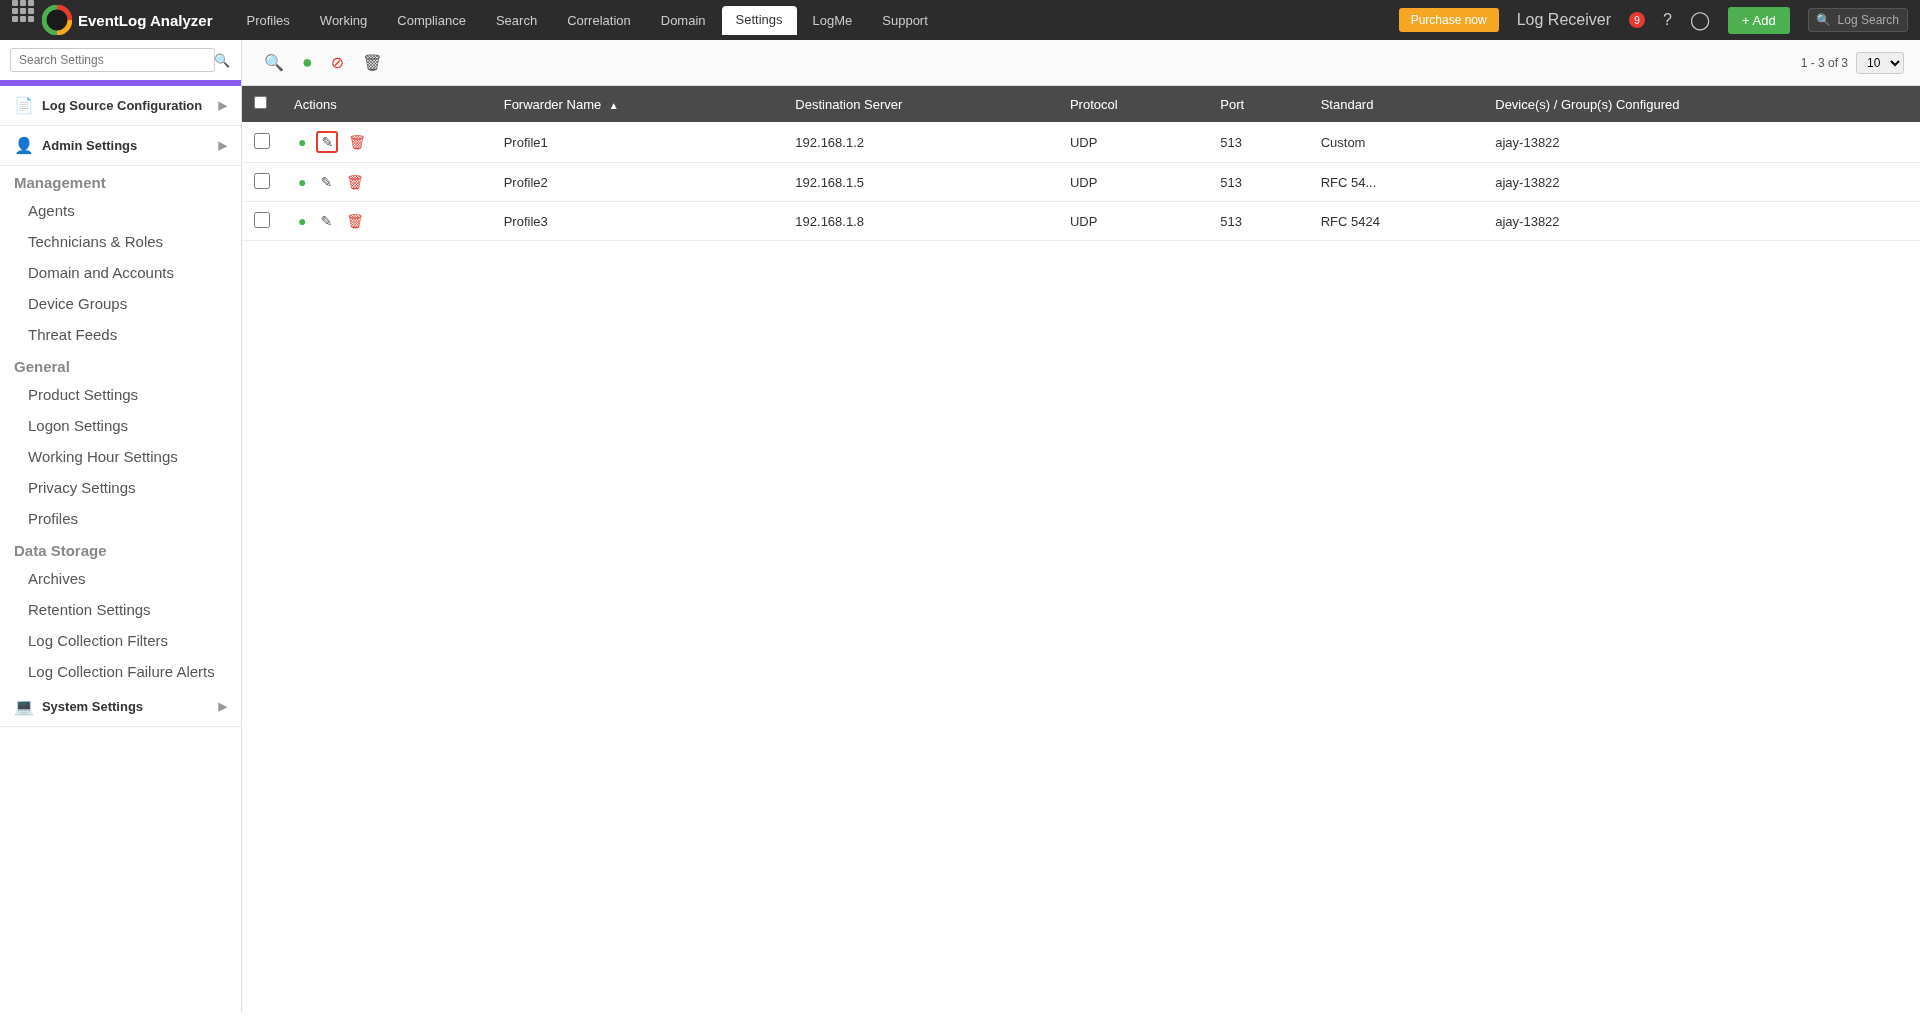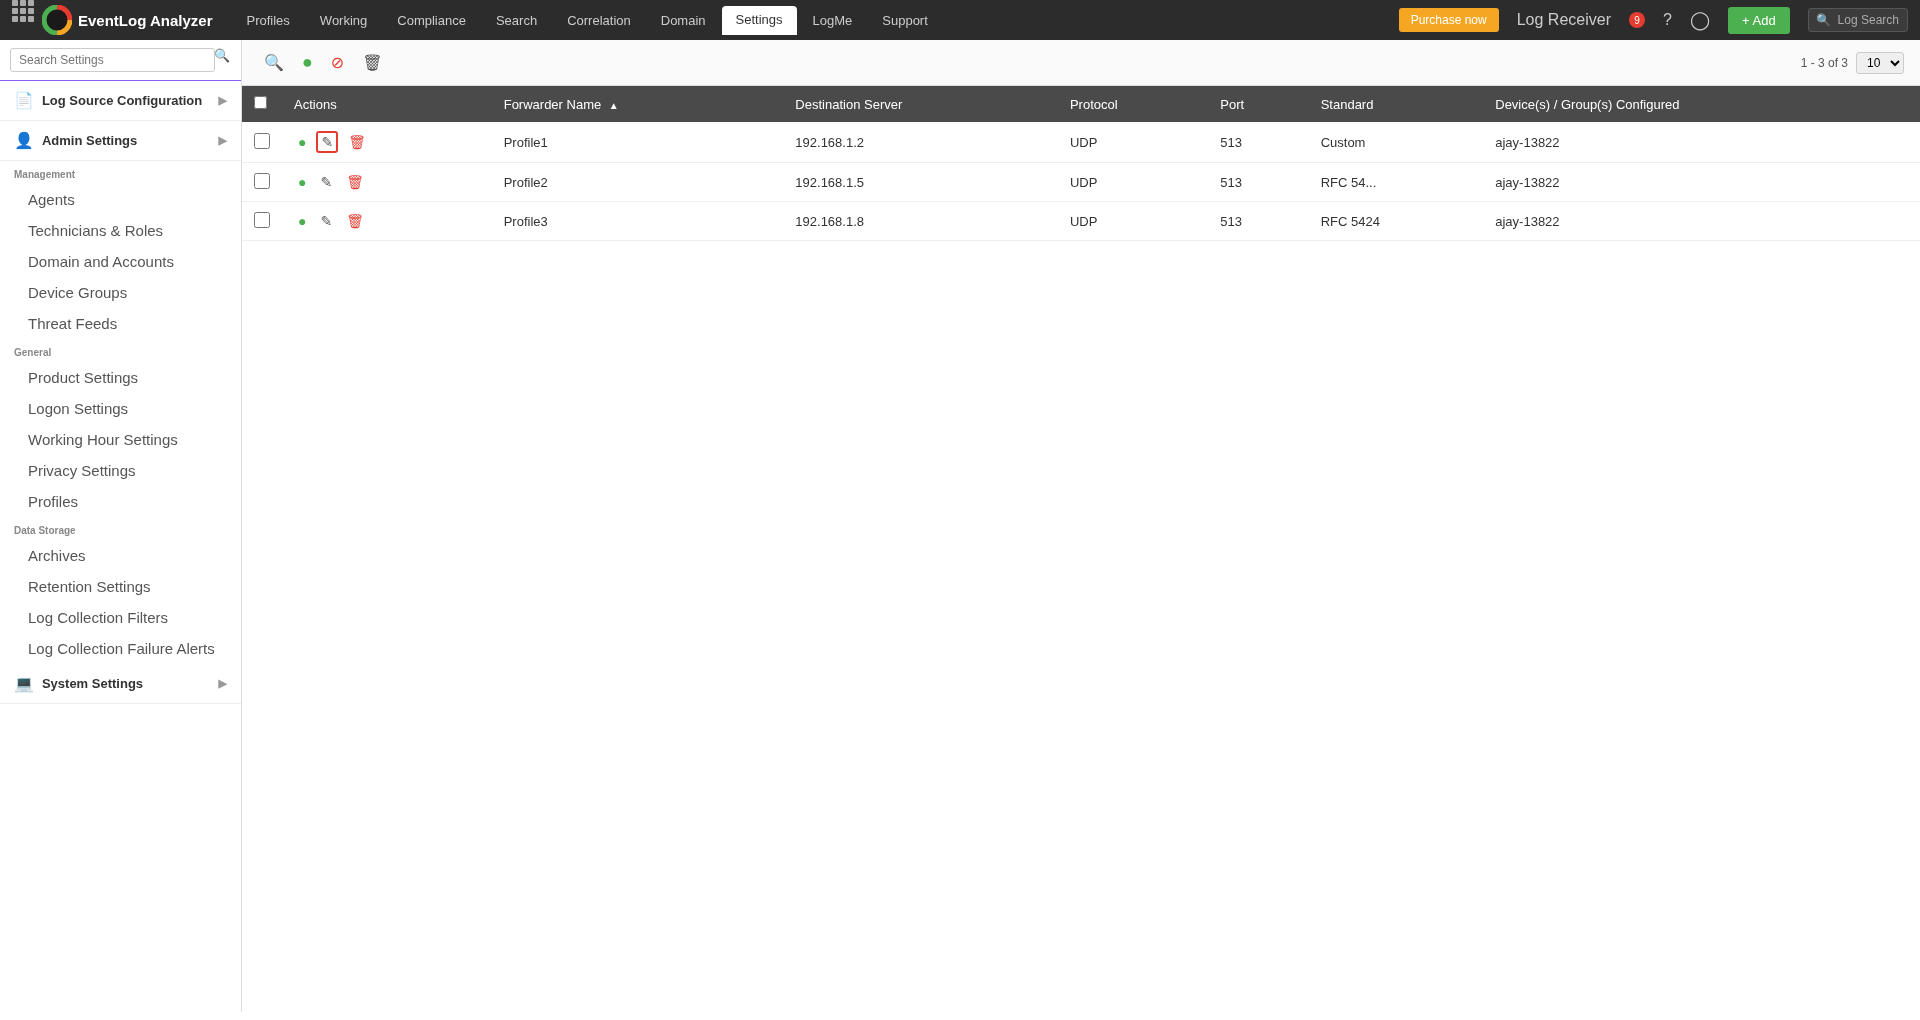--- a/index.html
+++ b/index.html
@@ -20,25 +20,25 @@
     .help-btn { color: #ccc; font-size: 16px; cursor: pointer; }
     .user-btn { color: #ccc; font-size: 18px; cursor: pointer; }
     .add-btn { background: #4caf50; color: #fff; border: none; padding: 6px 14px; border-radius: 3px; cursor: pointer; font-size: 13px; }
     .log-search-box { display: flex; align-items: center; background: #3c3c3c; border: 1px solid #555; border-radius: 3px; padding: 4px 8px; color: #aaa; font-size: 12px; gap: 6px; cursor: pointer; }
 
     
     .layout { display: flex; height: calc(1020px - 48px); }
 
     
     .sidebar { width: 242px; background: #fff; border-right: 1px solid #ddd; overflow-y: auto; flex-shrink: 0; }
-    .sidebar-search { display: flex; padding: 8px 10px; border-bottom: 1px solid #8b5cf6; gap: 0; }
+    .sidebar-search { display: flex; align-items: center; padding: 8px 10px; border-bottom: 6px solid #8b5cf6; gap: 0; }
     .sidebar-search input { border: 1px solid #ccc; border-radius: 3px; padding: 4px 8px; font-size: 12px; width: 100%; outline: none; }
     .sidebar-main-item { display: flex; align-items: center; padding: 10px 14px; cursor: pointer; font-size: 13px; font-weight: bold; color: #333; border-bottom: 1px solid #eee; gap: 8px; }
     .sidebar-main-item .arrow { margin-left: auto; color: #999; font-size: 11px; }
-    .sidebar-category { padding: 8px 14px 4px 14px; font-size: 10px; color: #888; font-weight: bold; text-transform: none; }
+    .sidebar-category { padding: 8px 14px 4px 14px; font-size: 15px; color: #888; font-weight: bold; text-transform: none; }
     .sidebar-sub-item { padding: 7px 14px 7px 28px; cursor: pointer; color: #555; font-size: 15px; }
 
     
     .main { flex: 1; display: flex; flex-direction: column; overflow: hidden; }
     .main-header { padding: 14px 20px 10px 20px; border-bottom: 1px solid #eee; }
     .main-title { font-size: 18px; font-weight: bold; color: #333; }
 
     
     .toolbar { display: flex; align-items: center; padding: 8px 16px; border-bottom: 1px solid #ddd; gap: 6px; background: #fafafa; }
     .toolbar-icon-btn { background: none; border: none; cursor: pointer; padding: 4px 6px; font-size: 16px; }

